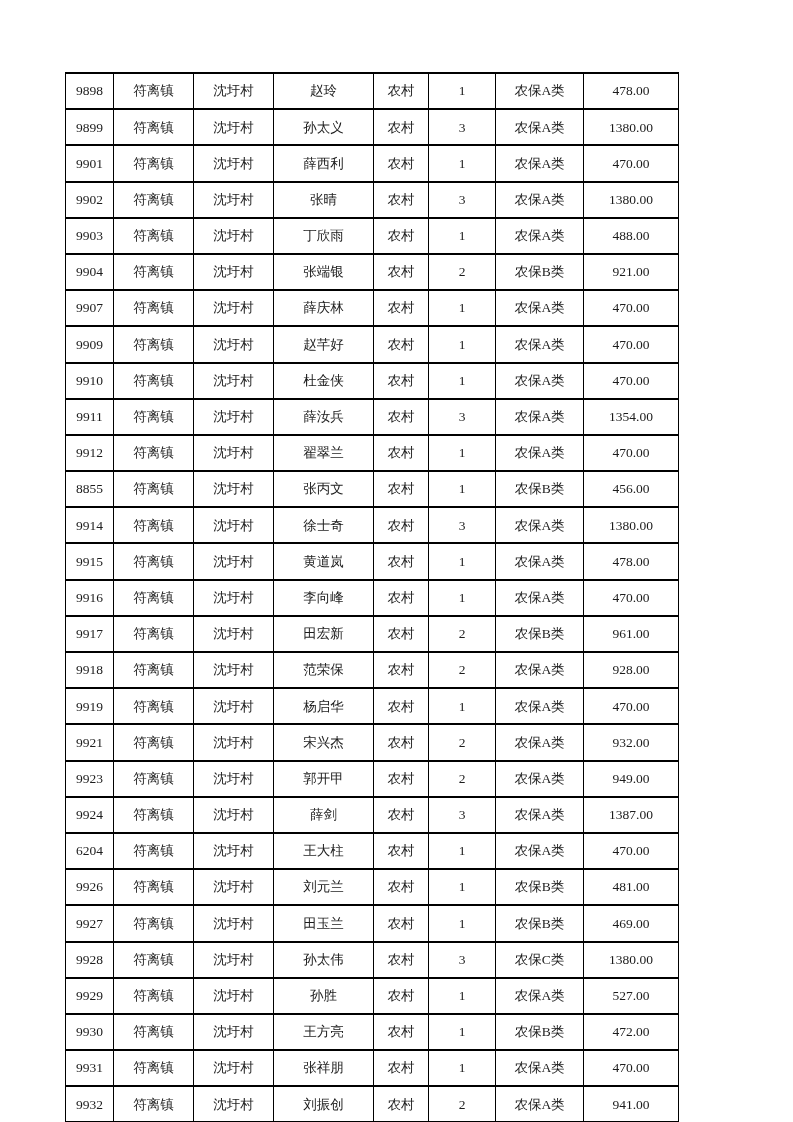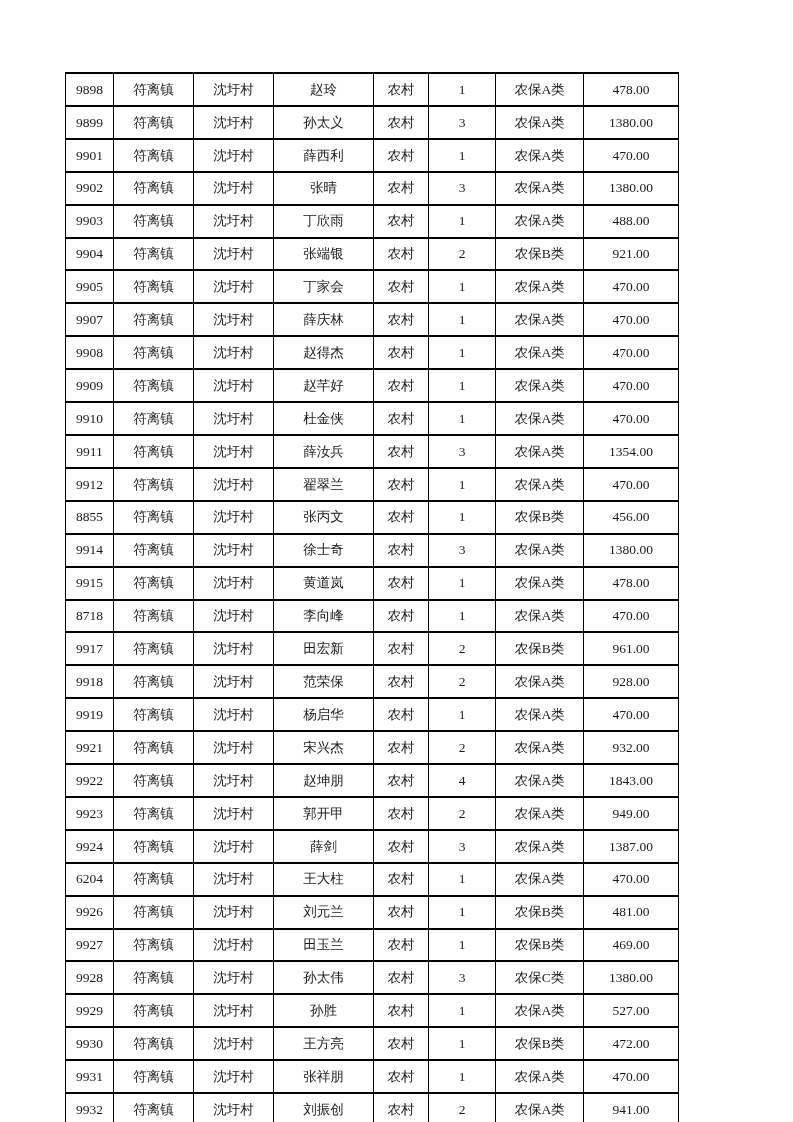--- a/index.html
+++ b/index.html
@@ -112,50 +112,30 @@
           <td>9904</td>
           <td>符离镇</td>
           <td>沈圩村</td>
           <td>张端银</td>
           <td>农村</td>
           <td>2</td>
           <td>农保B类</td>
           <td>921.00</td>
         </tr>
         <tr>
-          <td>9905</td>
-          <td>符离镇</td>
-          <td>沈圩村</td>
-          <td>丁家会</td>
-          <td>农村</td>
-          <td>1</td>
-          <td>农保A类</td>
-          <td>470.00</td>
-        </tr>
-        <tr>
           <td>9907</td>
           <td>符离镇</td>
           <td>沈圩村</td>
           <td>薛庆林</td>
           <td>农村</td>
           <td>1</td>
           <td>农保A类</td>
           <td>470.00</td>
         </tr>
         <tr>
-          <td>9908</td>
-          <td>符离镇</td>
-          <td>沈圩村</td>
-          <td>赵得杰</td>
-          <td>农村</td>
-          <td>1</td>
-          <td>农保A类</td>
-          <td>470.00</td>
-        </tr>
-        <tr>
           <td>9909</td>
           <td>符离镇</td>
           <td>沈圩村</td>
           <td>赵芊好</td>
           <td>农村</td>
           <td>1</td>
           <td>农保A类</td>
           <td>470.00</td>
         </tr>
         <tr>
@@ -212,21 +192,21 @@
           <td>9915</td>
           <td>符离镇</td>
           <td>沈圩村</td>
           <td>黄道岚</td>
           <td>农村</td>
           <td>1</td>
           <td>农保A类</td>
           <td>478.00</td>
         </tr>
         <tr>
-          <td>8718</td>
+          <td>9916</td>
           <td>符离镇</td>
           <td>沈圩村</td>
           <td>李向峰</td>
           <td>农村</td>
           <td>1</td>
           <td>农保A类</td>
           <td>470.00</td>
         </tr>
         <tr>
           <td>9917</td>
@@ -260,30 +240,20 @@
         </tr>
         <tr>
           <td>9921</td>
           <td>符离镇</td>
           <td>沈圩村</td>
           <td>宋兴杰</td>
           <td>农村</td>
           <td>2</td>
           <td>农保A类</td>
           <td>932.00</td>
-        </tr>
-        <tr>
-          <td>9922</td>
-          <td>符离镇</td>
-          <td>沈圩村</td>
-          <td>赵坤朋</td>
-          <td>农村</td>
-          <td>4</td>
-          <td>农保A类</td>
-          <td>1843.00</td>
         </tr>
         <tr>
           <td>9923</td>
           <td>符离镇</td>
           <td>沈圩村</td>
           <td>郭开甲</td>
           <td>农村</td>
           <td>2</td>
           <td>农保A类</td>
           <td>949.00</td>

